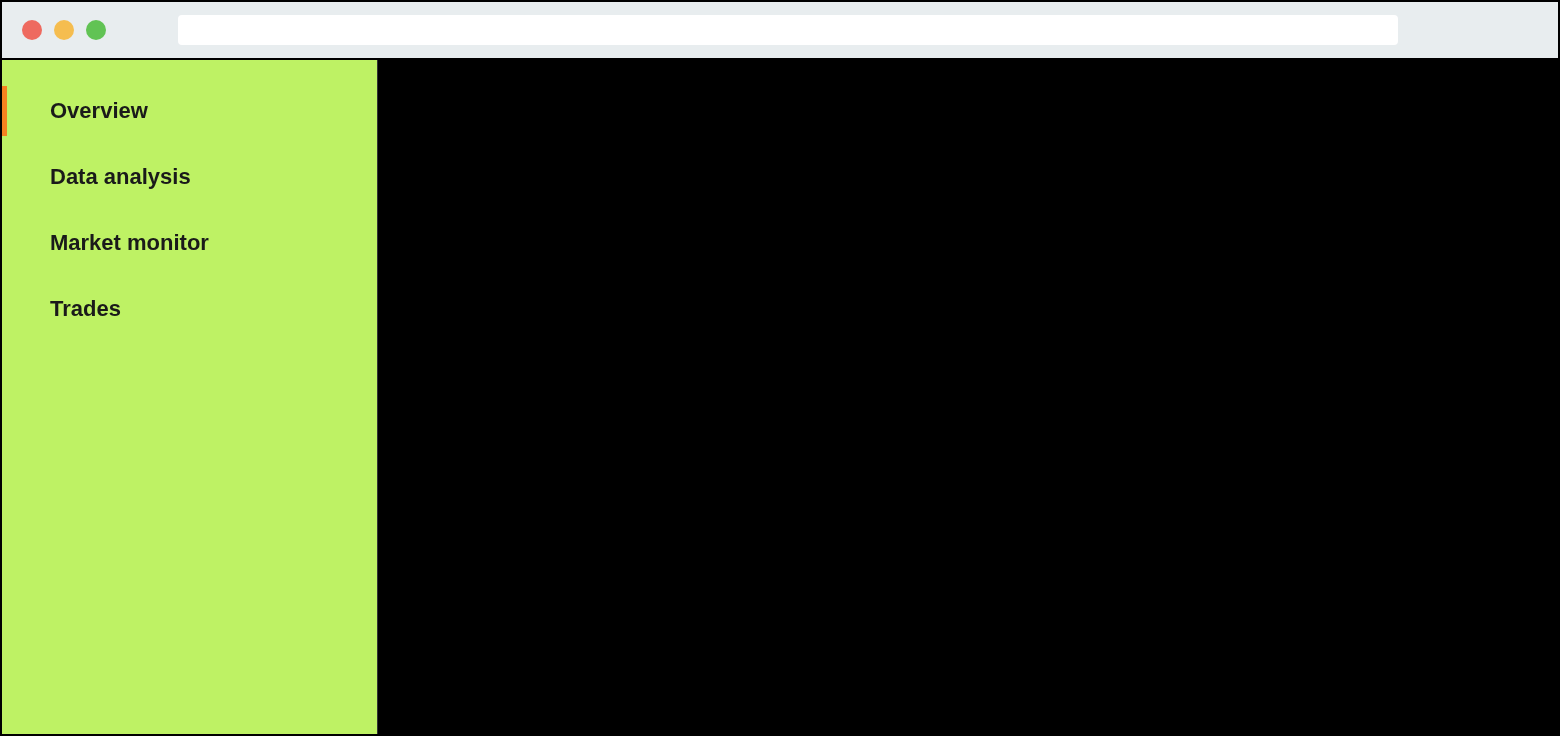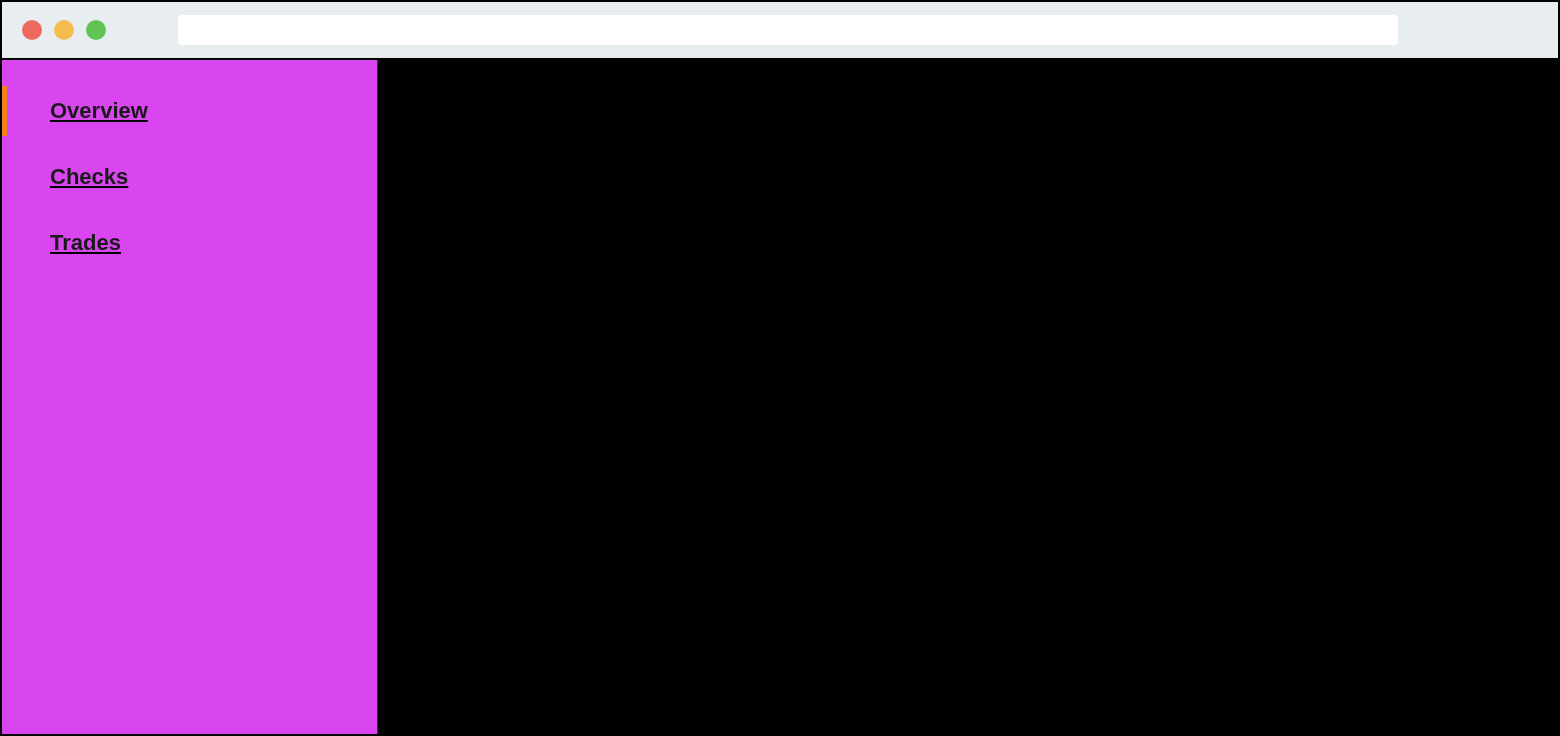--- a/index.html
+++ b/index.html
@@ -55,24 +55,23 @@
       font-size: 14px;
     }
     .content {
       flex: 1;
       display: flex;
       background: #000;
       overflow: hidden;
     }
     .sidebar {
       width: 376px;
-      background: #d946ef;
+      background: #bef264;
       border-right: 1px solid #333;
       padding-top: 18px;
-      text-decoration: underline;
     }
     .sidebar-item {
       position: relative;
       padding: 20px 0 20px 48px;
       color: #1a1a1a;
       font-size: 22px;
       font-weight: 600;
       cursor: pointer;
       display: flex;
       align-items: center;
@@ -102,21 +101,24 @@
       <div class="traffic-light tl-green"></div>
     </div>
     <input class="address-bar" type="text" value="" style="">
   </div>
   <div class="content">
     <nav class="sidebar">
       <div class="sidebar-item active">
         <span>Overview</span>
       </div>
       <div class="sidebar-item">
-        <span>Checks</span>
+        <span>Data analysis</span>
+      </div>
+      <div class="sidebar-item">
+        <span>Market monitor</span>
       </div>
       <div class="sidebar-item">
         <span>Trades</span>
       </div>
     </nav>
     <main class="main"></main>
   </div>
 </div>
 
 </body></html>

